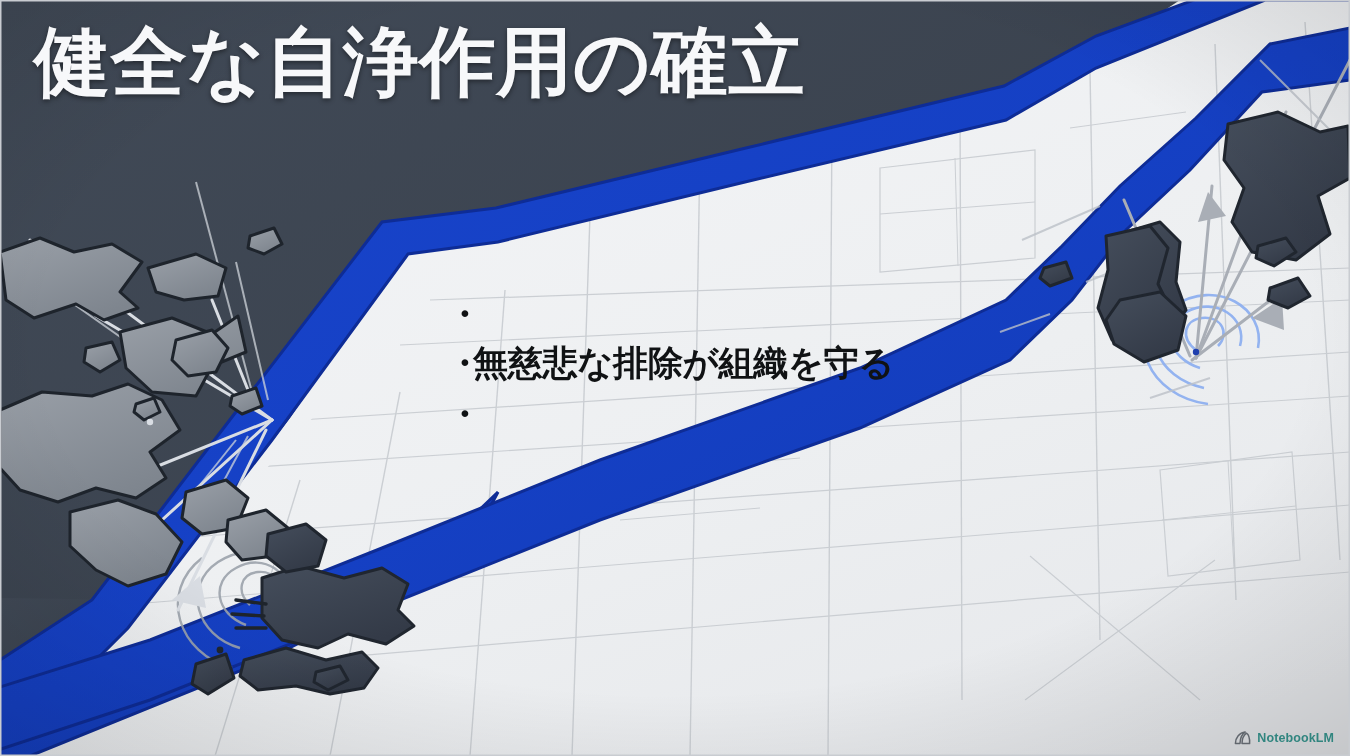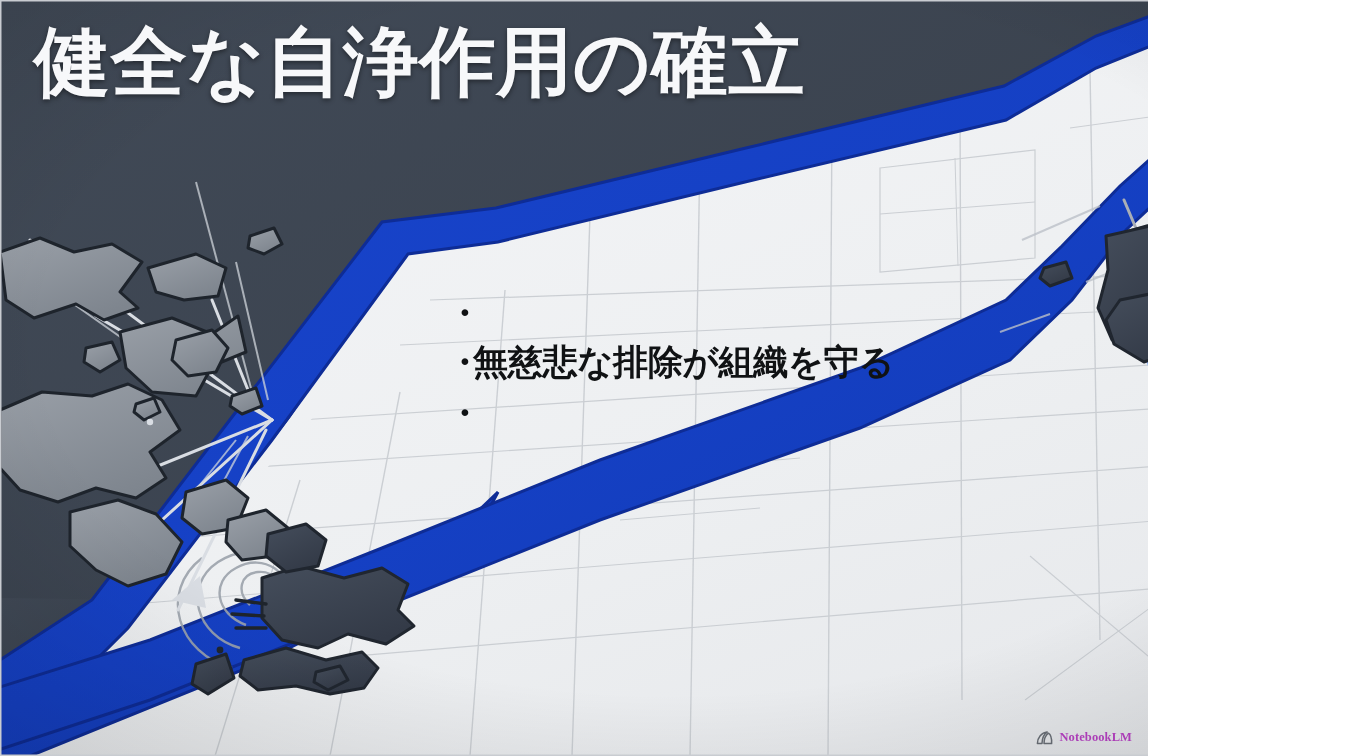--- a/index.html
+++ b/index.html
@@ -6,26 +6,25 @@
     margin: 0;
     padding: 0;
     background: #ffffff;
   }
   body {
     font-family: "Liberation Sans", "DejaVu Sans", sans-serif;
   }
 
   #slide {
     position: relative;
-    width: 1148px;
+    width: 1350px;
     height: 756px;
     overflow: hidden;
     background: #eceef0;
     box-sizing: border-box;
-    font-family: Liberation Serif, serif;
   }
 
   #art {
     position: absolute;
     left: 0;
     top: 0;
     width: 1350px;
     height: 756px;
   }
 
@@ -89,21 +88,21 @@
     bottom: 11px;
     z-index: 60;
     display: flex;
     align-items: center;
     gap: 6px;
     opacity: 0.82;
   }
   #watermark .wm-label {
     font-size: 12.5px;
     font-weight: 600;
-    color: #a21caf;
+    color: #0f766e;
     letter-spacing: 0.1px;
   }
   #wm-mark { display: block; }
 </style>
 </head>
 <body>
 
 <div id="slide">
 
   <svg id="art" viewBox="0 0 1350 756" preserveAspectRatio="none" xmlns="http://www.w3.org/2000/svg">

